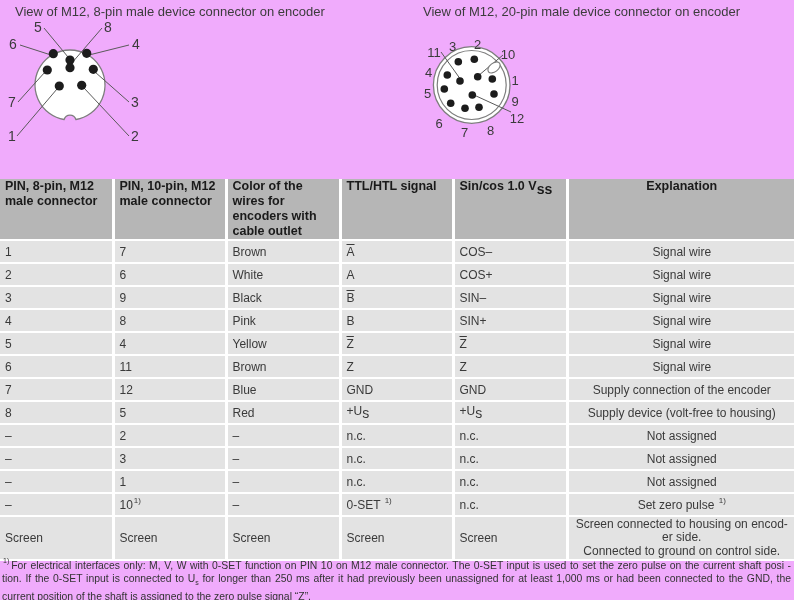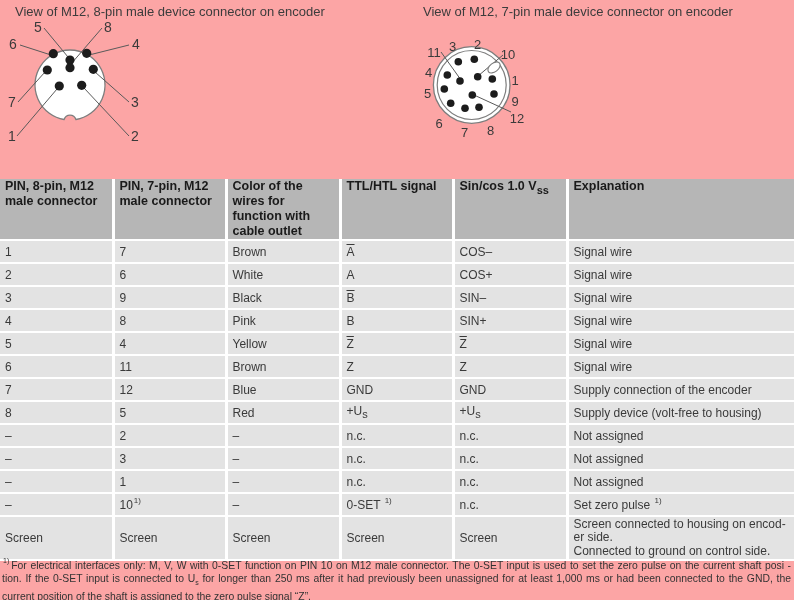--- a/index.html
+++ b/index.html
@@ -1,67 +1,67 @@
 <!DOCTYPE html>
 <html style="--header-bg: #b6b6b6; --row-bg: #e3e3e3;"><head>
 <meta charset="utf-8">
 <style>
   html,body{margin:0;padding:0;background:#fff;}
   .page{
-    position:relative;width:794px;height:600px;background:#fca5a5;overflow:hidden;
+    position:relative;width:794px;height:600px;background:#f0abfc;overflow:hidden;
     font-family:"Liberation Sans",sans-serif;color:#333;
   }
   .title{position:absolute;font-size:13px;color:#3c3c3c;white-space:nowrap;}
   .title-left{left:15px;top:4px;}
   .title-right{left:423px;top:4px;}
   svg.diagram{position:absolute;}
   svg.diagram text{font-family:"Liberation Sans",sans-serif;fill:#3a3a3a;}
   .svg8{left:0;top:0;}
   .svg12{left:405px;top:25px;}
 
   table.pintable{
     position:absolute;left:0;top:179px;width:794px;
     border-collapse:collapse;table-layout:fixed;
     font-size:12px;color:#3a3a3a;
   }
   table.pintable th,table.pintable td{
     border-right:3px solid #fff;border-bottom:2px solid #fff;
     padding:0 4px 0 5px;overflow:hidden;
   }
-  table.pintable th:last-child,table.pintable td:last-child{border-right:none;}
+  table.pintable th:last-child,table.pintable td:last-child{border-right:none;text-align:center;}
   table.pintable thead th{
     background:var(--header-bg,#b6b6b6);height:46px;vertical-align:top;
     text-align:left;font-weight:bold;font-size:12.5px;color:#1a1a1a;
     padding-top:0;line-height:15px;
   }
   table.pintable tbody td{
     background:var(--row-bg,#e3e3e3);height:21px;vertical-align:middle;
   }
   table.pintable tbody tr.screen-row td{height:42px;}
   .cell-line{line-height:13.5px;}
   .bar{text-decoration:overline;}
-  sub{font-size:11px;}
+  sub{font-size:14px;}
   sup{font-size:8px;position:relative;top:-1px;margin-left:1px;}
 
   .footnote{
     position:absolute;left:2px;right:3px;top:556px;
     font-size:10.4px;line-height:13px;color:#333;
   }
   .fline{white-space:normal;}
   .fline.j{text-align:justify;text-align-last:justify;}
   .fline sup{font-size:7px;top:-2px;margin-right:2px;}
   .fline sub{font-size:7px;}
 </style>
 </head>
 <body>
 
 <div class="page">
 
   <div class="title title-left">View of M12, 8-pin male device connector on encoder</div>
-  <div class="title title-right">View of M12, 7-pin male device connector on encoder</div>
+  <div class="title title-right">View of M12, 20-pin male device connector on encoder</div>
 
   <svg class="diagram svg8" width="170" height="150" viewBox="0 0 170 150">
     <path d="M 64.1 119.5 A 35 35 0 1 1 75.9 119.5 A 6.2 6.2 0 0 0 64.1 119.5 Z" fill="#ffffff" stroke="#7d7d7d" stroke-width="1.3"></path>
     <g stroke="#5a5a5a" stroke-width="1">
       <line x1="44" y1="28" x2="68" y2="57"></line>
       <line x1="102" y1="28" x2="71" y2="64"></line>
       <line x1="20" y1="45" x2="51" y2="55"></line>
       <line x1="129" y1="45" x2="89" y2="55"></line>
       <line x1="18" y1="102" x2="45" y2="72"></line>
       <line x1="129" y1="102" x2="95" y2="72"></line>
@@ -134,22 +134,22 @@
       <col style="width:113px">
         <col style="width:113px">
         <col style="width:114px">
       <col style="width:113px">
         <col style="width:114px">
         <col>
     </colgroup>
     <thead>
       <tr id="thead-row">
           <th><span>PIN, 8-pin, M12 male connector</span></th>
-          <th><span>PIN, 7-pin, M12 male connector</span></th>
-          <th><span>Color of the wires for function with cable outlet</span></th>
+          <th><span>PIN, 10-pin, M12 male connector</span></th>
+          <th><span>Color of the wires for encoders with cable outlet</span></th>
           <th><span>TTL/HTL signal</span></th>
           <th><span>Sin/cos 1.0 V</span><sub>ss</sub></th>
           <th><span>Explanation</span></th>
         </tr>
     </thead>
     <tbody id="table-body">
         <tr>
           <td><span>1</span></td>
           <td><span>7</span></td>
           <td><span>Brown</span></td>

